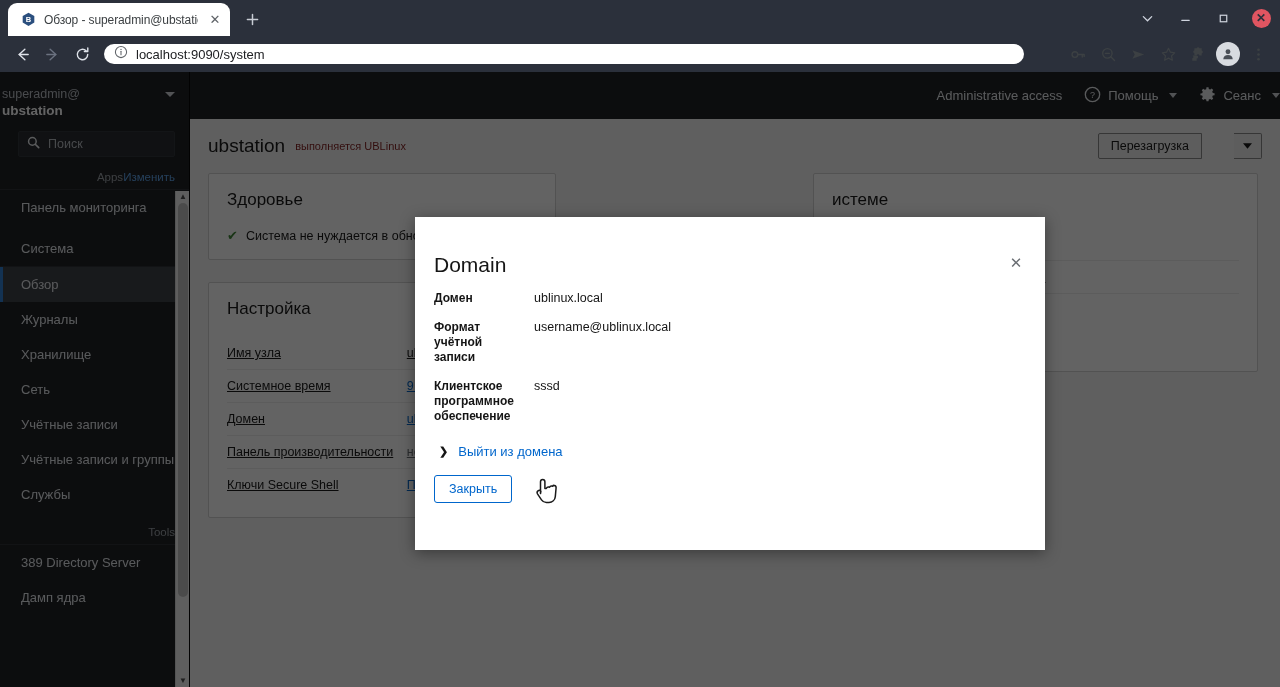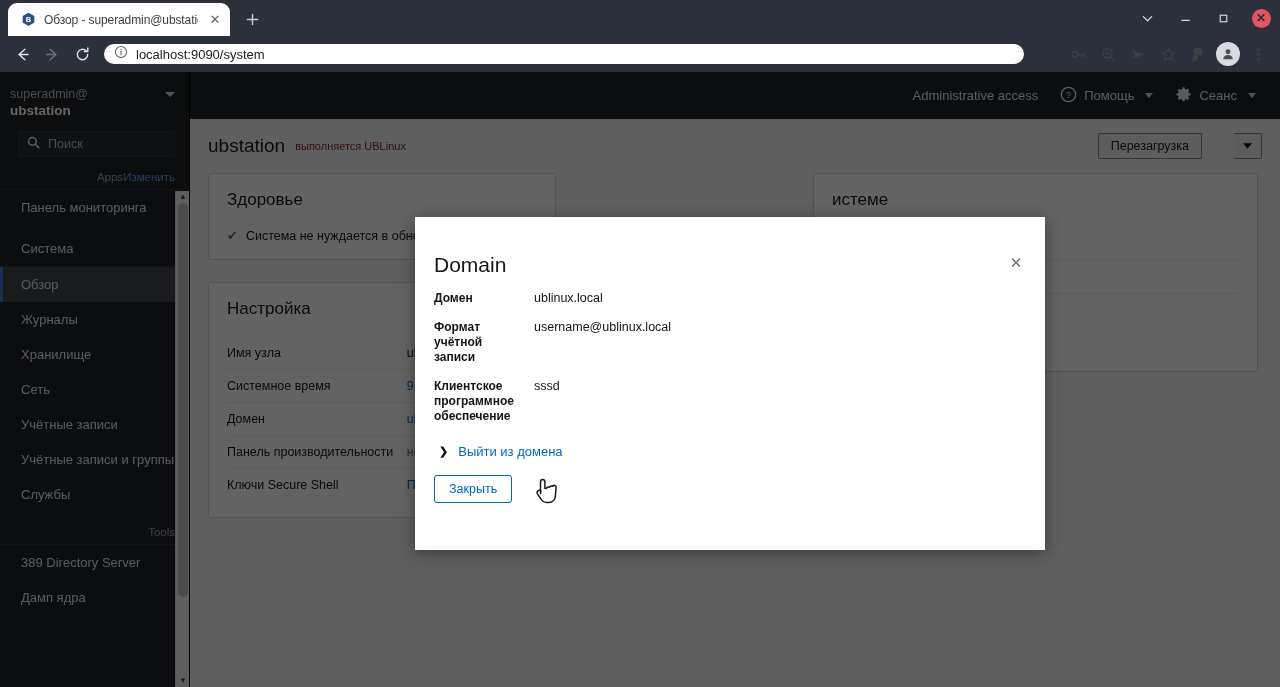--- a/index.html
+++ b/index.html
@@ -71,21 +71,21 @@
   }
 
   
   .page { position: relative; width: 1280px; height: 615px; background: #ffffff; overflow: hidden; }
 
   .sidebar {
     position: absolute; left: 0; top: 0; width: 190px; height: 615px;
     background: #1b1d21; color: #dfe3e7; overflow: hidden;
     border-right: 1px solid #000;
   }
-  .sb-user { padding: 14px 14px 10px 10px; position: relative; }
+  .sb-user { padding: 14px 14px 10px 2px; position: relative; }
   .sb-user-line1 { font-size: 12.5px; color: #b9bec4; line-height: 16px; }
   .sb-user-line2 { font-size: 13.5px; color: #ffffff; font-weight: bold; line-height: 17px; }
   .sb-caret {
     position: absolute; right: 14px; top: 20px; width: 0; height: 0;
     border-left: 5px solid transparent; border-right: 5px solid transparent;
     border-top: 5px solid #cfd3d8;
   }
   .sb-search-wrap { padding: 2px 14px 0 18px; }
   .sb-search {
     height: 26px; background: #25282d; border: 1px solid #2f3338; border-radius: 2px;
@@ -117,21 +117,21 @@
   .sb-sb-thumb {
     position: absolute; left: 2px; top: 12px; width: 10px; height: 394px;
     background: #c1c1c1; border-radius: 5px;
   }
   .sb-sb-arrow.bottom { position: absolute; bottom: 0; left: 0; }
 
   
   .content { position: absolute; left: 190px; top: 0; width: 1090px; height: 615px; background: #f5f5f5; }
   .topbar {
     height: 47px; background: #1b1d21; display: flex; align-items: center;
-    justify-content: flex-end; padding-right: 24px; gap: 22px;
+    justify-content: flex-end; padding-right: 0; gap: 22px;
   }
   .topbar-item { display: flex; align-items: center; gap: 7px; color: #e6e9ec; font-size: 13px; }
   .topbar-caret {
     width: 0; height: 0; border-left: 4.5px solid transparent; border-right: 4.5px solid transparent;
     border-top: 5px solid #cfd3d8; margin-left: 4px;
   }
 
   .page-head {
     height: 54px; display: flex; align-items: center; padding: 0 18px;
     gap: 10px; background: #f5f5f5;
@@ -152,21 +152,21 @@
   .col { display: flex; flex-direction: column; gap: 22px; }
   .col-left { width: 348px; }
   .col-right { width: 680px; align-items: flex-end; }
   .card { background: #ffffff; border: 1px solid #d2d2d2; border-radius: 2px; padding: 16px 18px; }
   .card-title { font-size: 17px; color: #151515; margin-bottom: 18px; }
   .health-row { display: flex; align-items: center; gap: 8px; font-size: 12.5px; color: #151515; }
   .check { color: #3e8635; font-size: 13px; }
 
   .kv-table { width: 100%; border-collapse: collapse; }
   .kv-table td {
-    font-size: 12.5px; padding: 9px 0; border-bottom: 1px solid #ededed; vertical-align: top;
+    font-size: 12.5px; padding: 9px 0; border-bottom: 1px solid #ededed; vertical-align: top; text-decoration: underline;
   }
   .kv-table tr:last-child td { border-bottom: none; }
   .kv-k { color: #151515; width: 58%; }
   .kv-v { color: #151515; }
   .kv-v.link { color: #06c; }
   .kv-v.muted { color: #6a6e73; }
   .card-link { font-size: 12.5px; color: #06c; display: inline-block; margin-top: 14px; }
   .card-right { width: 445px; }
 
   

